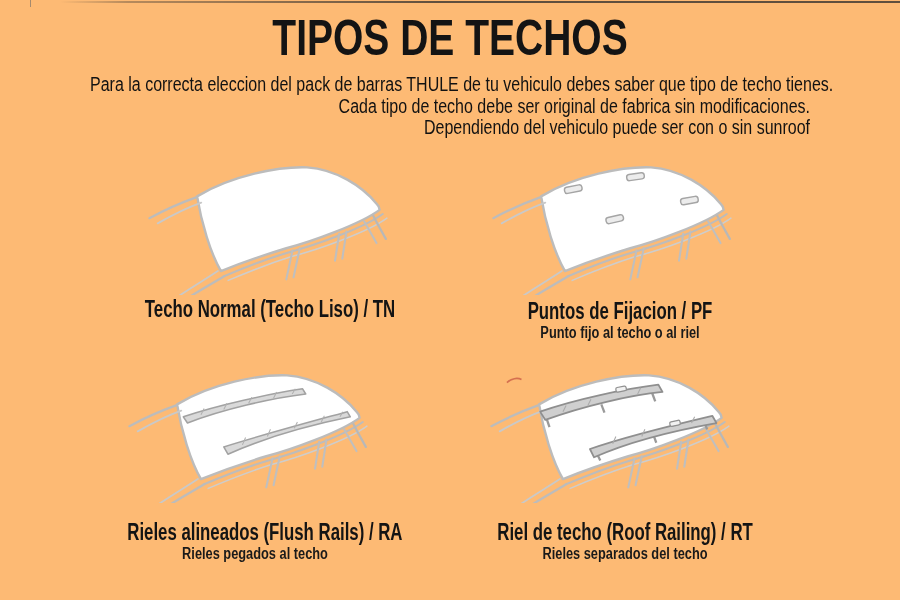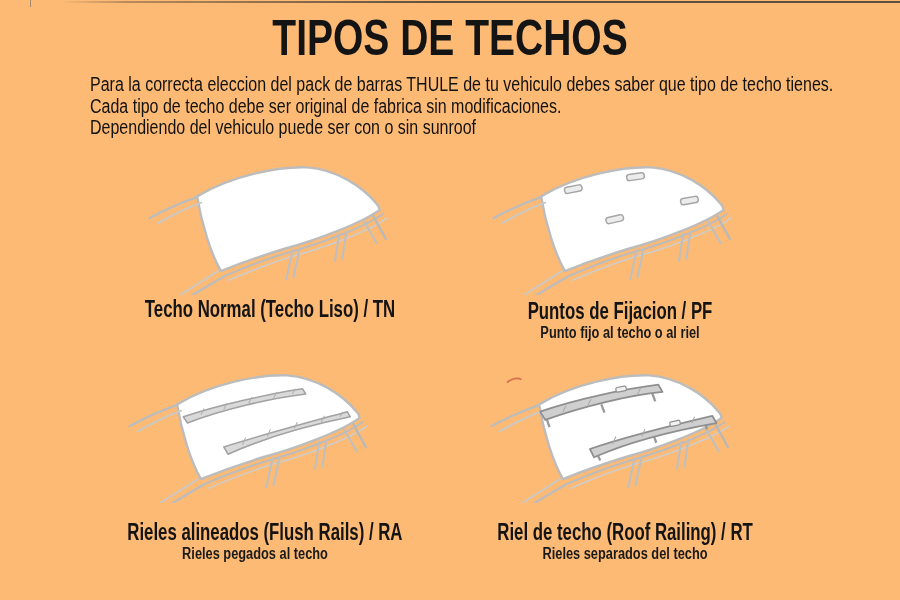--- a/index.html
+++ b/index.html
@@ -10,21 +10,21 @@
   .top-line{
     position:absolute;top:1px;left:60px;right:0;height:2px;opacity:.75;
     background:linear-gradient(to right,rgba(44,44,44,0) 0%,rgba(44,44,44,.45) 8%,#2c2c2c 45%,#2c2c2c 100%);
   }
   .top-tick{position:absolute;top:0;left:30px;width:1px;height:7px;background:#6a6a6a;opacity:.6;}
   .title{
     position:absolute;top:8px;left:0;width:900px;margin:0;text-align:center;
     font-size:50px;font-weight:bold;line-height:60px;letter-spacing:0px;
     transform:scaleX(.78);transform-origin:center;white-space:nowrap;color:#141414;
   }
-  .intro{position:absolute;top:74px;left:0;width:900px;text-align:left;}
+  .intro{position:absolute;top:74px;left:0;width:900px;text-align:right;}
   .intro-line{
     width:900px;font-size:20px;line-height:21.5px;font-weight:normal;color:#121212;
     transform:scaleX(.8);transform-origin:center;white-space:nowrap;
   }
   .fig{position:absolute;}
   .cap{
     position:absolute;width:350px;text-align:center;font-size:23px;font-weight:bold;
     line-height:26px;transform:scaleX(.73);transform-origin:center;white-space:nowrap;color:#141414;
   }
   .subcap{

